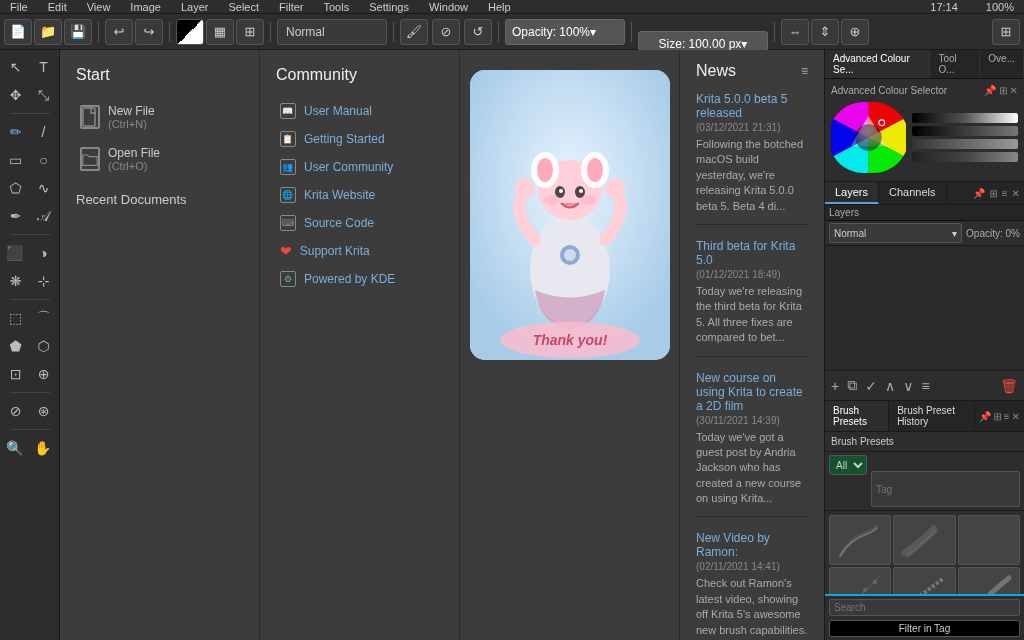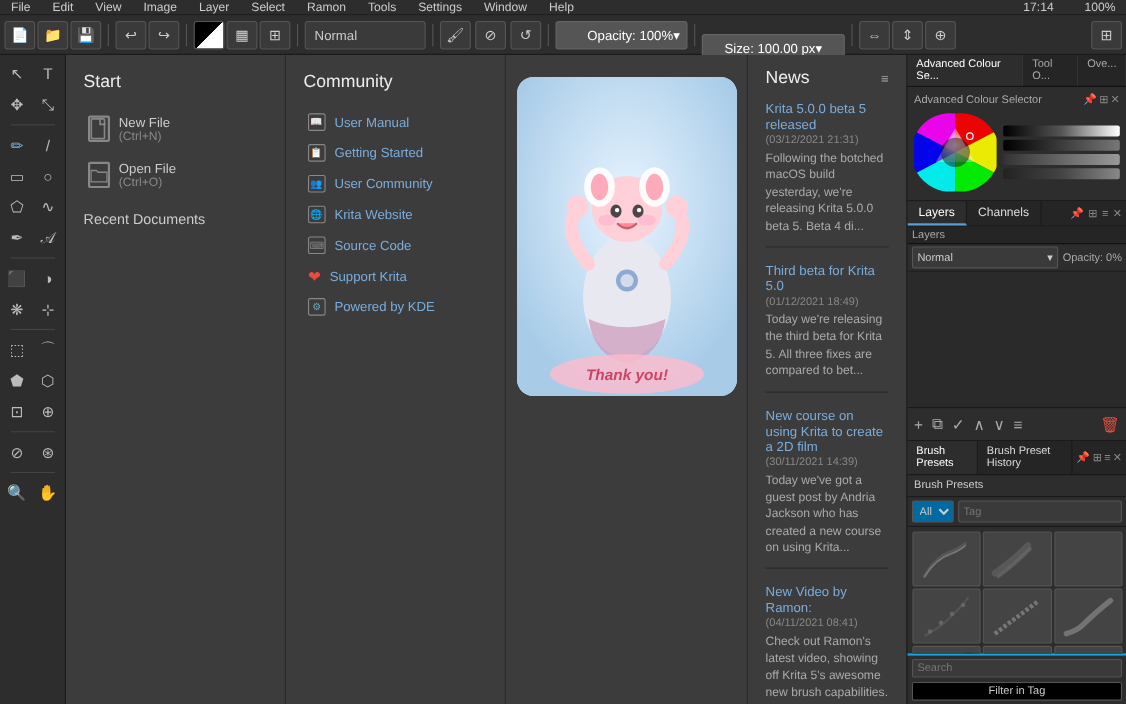--- a/index.html
+++ b/index.html
@@ -8,21 +8,21 @@
     
     .menu-bar { background: #2d2d2d; height: 14px; display: flex; align-items: center; padding: 0 6px; gap: 12px; border-bottom: 1px solid #1a1a1a; flex-shrink: 0; }
     .menu-bar span { font-size: 11px; color: #ccc; cursor: pointer; padding: 2px 4px; }
     .time { margin-left: auto; font-size: 11px; color: #ccc; }
 
     
     .toolbar { background: #2d2d2d; height: 36px; display: flex; align-items: center; padding: 0 4px; gap: 4px; border-bottom: 1px solid #1a1a1a; flex-shrink: 0; }
     .tb-btn { width: 28px; height: 26px; background: #3a3a3a; border: 1px solid #555; border-radius: 3px; display: flex; align-items: center; justify-content: center; cursor: pointer; color: #ccc; font-size: 13px; }
     .tb-sep { width: 1px; height: 20px; background: #555; margin: 0 2px; }
     .tb-blend { background: #3a3a3a; border: 1px solid #555; border-radius: 3px; padding: 2px 8px; font-size: 12px; color: #ccc; width: 110px; height: 26px; }
-    .tb-opacity { background: #555; border: 1px solid #666; border-radius: 3px; padding: 2px 6px; font-size: 12px; color: #fff; width: 120px; height: 26px; display: flex; align-items: center; justify-content: flex-end; }
+    .tb-opacity { background: #555; border: 1px solid #666; border-radius: 3px; padding: 2px 6px; font-size: 12px; color: #fff; width: 120px; height: 26px; display: flex; align-items: center; justify-content: flex-start; }
     .tb-size { background: #555; border: 1px solid #666; border-radius: 3px; padding: 2px 6px; font-size: 12px; color: #fff; width: 130px; height: 26px; display: flex; align-items: center; justify-content: center; margin-top: 24px; }
     .tb-icon-group { display: flex; gap: 2px; }
 
     
     .main-layout { display: flex; flex: 1; overflow: hidden; }
 
     
     .left-tools { width: 60px; background: #2d2d2d; border-right: 1px solid #1a1a1a; display: flex; flex-direction: column; align-items: center; padding: 4px 0; gap: 2px; flex-shrink: 0; }
     .tool-btn { width: 26px; height: 26px; display: flex; align-items: center; justify-content: center; border-radius: 3px; cursor: pointer; color: #bbb; font-size: 14px; }
     .tool-row { display: flex; gap: 2px; }
@@ -104,21 +104,21 @@
 </head>
 <body>
 
 <div class="menu-bar">
   <span>File</span>
   <span>Edit</span>
   <span>View</span>
   <span>Image</span>
   <span>Layer</span>
   <span>Select</span>
-  <span>Ramon</span>
+  <span>Filter</span>
   <span>Tools</span>
   <span>Settings</span>
   <span>Window</span>
   <span>Help</span>
   <span class="time">17:14</span>
   <span style="font-size:11px;color:#ccc;margin-left:8px;">100%</span>
 </div>
 
 <div class="toolbar">
   <div class="tb-icon-group">
@@ -355,21 +355,21 @@
           <div class="news-item-date">(01/12/2021 18:49)</div>
           <div class="news-item-text">Today we're releasing the third beta for Krita 5. All three fixes are compared to bet...</div>
         </div>
         <div class="news-item">
           <div class="news-item-title">New course on using Krita to create a 2D film</div>
           <div class="news-item-date">(30/11/2021 14:39)</div>
           <div class="news-item-text">Today we've got a guest post by Andria Jackson who has created a new course on using Krita...</div>
         </div>
         <div class="news-item">
           <div class="news-item-title">New Video by Ramon:</div>
-          <div class="news-item-date">(04/11/2021 08:41)</div>
+          <div class="news-item-date">(02/11/2021 14:41)</div>
           <div class="news-item-text">Check out Ramon's latest video, showing off Krita 5's awesome new brush capabilities.  Ra...</div>
         </div>
 
       </div>
     </div>
   </div>
 
   <div class="right-panel">
 
     <div class="panel-tabs-row">
@@ -465,24 +465,24 @@
           <span style="color:#888;cursor:pointer;font-size:10px;">📌</span>
           <span style="color:#888;cursor:pointer;font-size:10px;">⊞</span>
           <span style="color:#888;cursor:pointer;font-size:10px;">≡</span>
           <span style="color:#888;cursor:pointer;font-size:10px;">✕</span>
         </div>
       </div>
       <div class="brush-presets-header">
         <span>Brush Presets</span>
       </div>
       <div class="brush-filter">
-        <select style="background:#0369a1;border:1px solid #555;border-radius:2px;color:#ccc;font-size:10px;padding:1px 2px;height:20px;">
+        <select style="background:#14532d;border:1px solid #555;border-radius:2px;color:#ccc;font-size:10px;padding:1px 2px;height:20px;">
           <option>All</option>
         </select>
-        <input type="text" style="background: rgb(58, 58, 58); border: 1px solid rgb(85, 85, 85); border-radius: 2px; color: rgb(204, 204, 204); font-size: 10px; padding: 1px 4px; flex: 1 1 0%; height: 20px;" placeholder="Tag">
+        <input type="text" style="background: rgb(58, 58, 58); border: 1px solid rgb(85, 85, 85); border-radius: 2px; color: rgb(204, 204, 204); font-size: 10px; padding: 17px 4px; flex: 1 1 0%; height: 20px; margin-top: 16px;" placeholder="Tag">
       </div>
 
       <div class="brush-grid">
 
         <div class="brush-item">
           <svg width="50" height="45" viewBox="0 0 50 45">
               <path d="M5 38 Q15 20 30 15 Q38 12 42 8" stroke="#555" stroke-width="3" fill="none" stroke-linecap="round"></path>
               <path d="M5 38 Q15 22 30 17 Q38 14 42 10" stroke="#777" stroke-width="1.5" fill="none" stroke-linecap="round"></path>
             </svg>
         </div>

